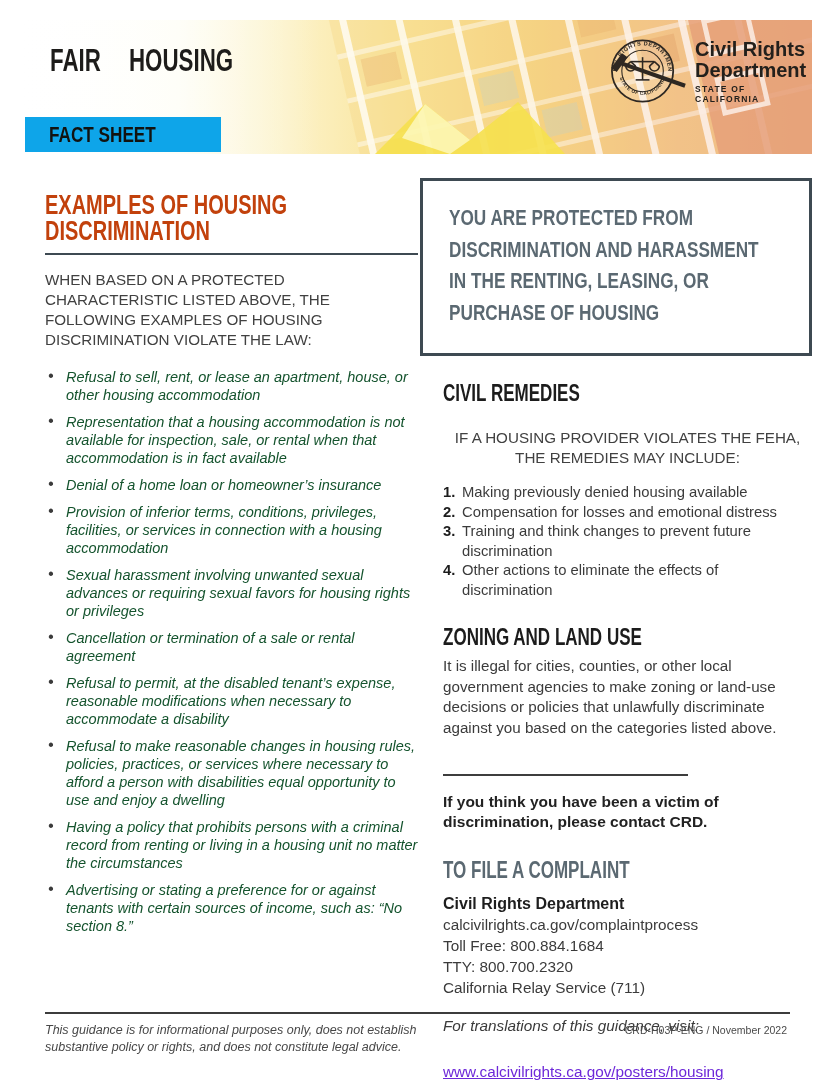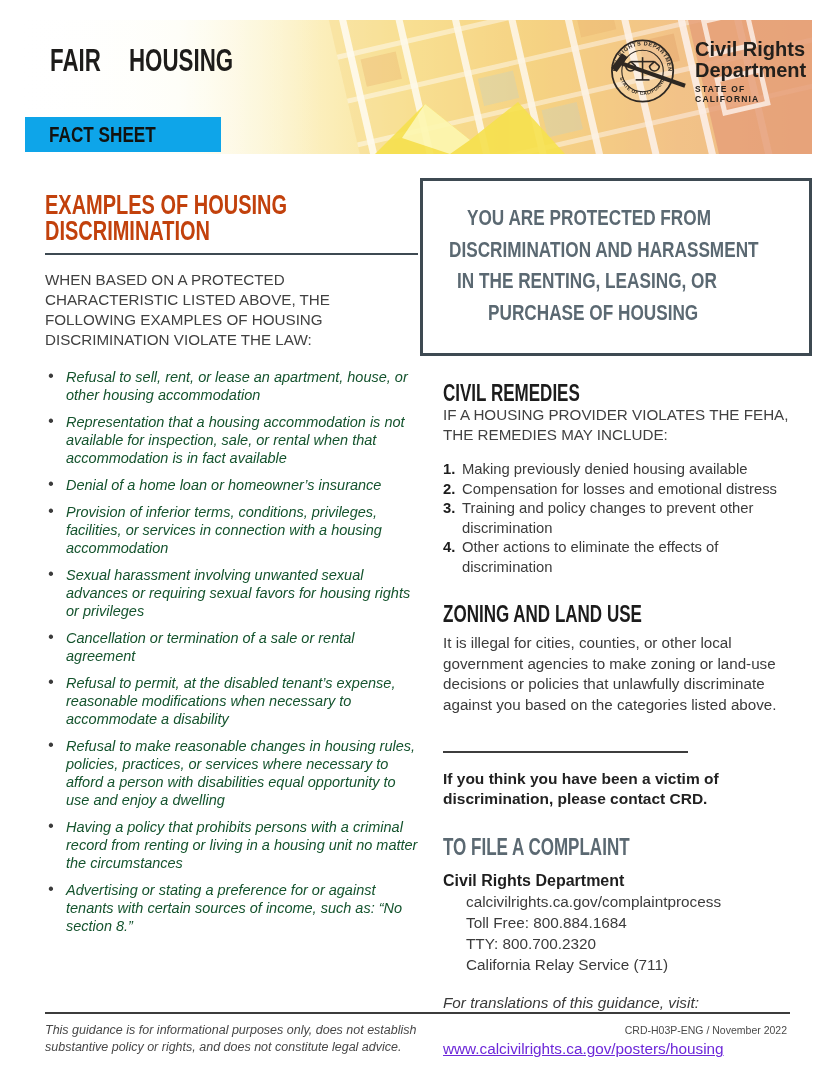--- a/index.html
+++ b/index.html
@@ -23,34 +23,34 @@
   
   .col-left{position:absolute;left:45px;top:192px;width:373px;}
   .h-slate{font-size:27px;font-weight:bold;line-height:26px;color:#c2410c;}
   .rule{border:none;border-top:2px solid #3e4a52;margin:9px 0 0 0;}
   .intro{margin-top:15px;font-size:15.2px;line-height:20px;color:#414141;}
   ul.bullets{margin:18px 0 0 0;padding:0;list-style:none;}
   ul.bullets li{position:relative;padding-left:21px;margin-bottom:9px;font-size:14.5px;line-height:18px;color:#14532d;font-style:italic;}
   ul.bullets li::before{content:"\2022";position:absolute;left:3px;top:-1px;font-size:16px;color:#3b3b3b;}
 
   .col-right{position:absolute;left:420px;top:178px;width:392px;}
-  .banner-box{border:3px solid #3e4a52;padding:22px 20px 24px 26px;text-align:center;}
+  .banner-box{border:3px solid #3e4a52;padding:22px 20px 24px 26px;}
   .banner-line{font-size:21.5px;font-weight:bold;line-height:31.5px;color:#5b6972;}
   .section{padding-left:23px;}
   .h-black{font-size:23px;font-weight:bold;line-height:24px;color:#1c1c1c;margin-top:25px;}
   .h-complaint{font-size:23px;font-weight:bold;line-height:24px;color:#5b6972;margin-top:26px;}
-  .r-intro{margin-top:0;font-size:15.2px;line-height:20px;color:#414141;}
+  .r-intro{margin-top:23px;font-size:15.2px;line-height:20px;color:#414141;text-align:center;}
   .ol{margin-top:8px;}
   .ol-item{display:flex;font-size:14.8px;line-height:19.5px;color:#3b3b3b;}
   .ol-item .num{font-weight:bold;color:#1c1c1c;width:19px;flex:0 0 19px;}
   .zoning-body{margin-top:7px;font-size:15.2px;line-height:20.5px;color:#3b3b3b;}
   .divider{border:none;border-top:2px solid #3d3d3d;width:245px;margin:36px 0 0 0;}
   .victim{margin-top:16px;font-size:15.5px;line-height:20px;font-weight:bold;color:#222222;}
   .org-bold{margin-top:11px;font-size:16px;line-height:21px;font-weight:bold;color:#1e1e1e;}
-  .contact-line{font-size:15.3px;line-height:21px;color:#3b3b3b;margin-left:23px;}
+  .contact-line{font-size:15.3px;line-height:21px;color:#3b3b3b;}
   .translate{margin-top:19px;font-size:15.3px;font-style:italic;color:#3a3a3a;}
   .site-link{display:inline-block;margin-top:13px;font-size:15.3px;color:#6d28d9;text-decoration:underline;}
 
   
   .footer-rule{position:absolute;left:45px;top:1012px;width:745px;border:none;border-top:2px solid #3c3c3c;margin:0;}
   .footer-left{position:absolute;left:45px;top:1022px;width:390px;font-size:12.5px;line-height:16.5px;
                font-style:italic;color:#474747;}
   .footer-right{position:absolute;right:45px;top:1024px;font-size:10.5px;color:#4a4a4a;}
 </style>
 </head>
@@ -200,21 +200,21 @@
         <div class="ol-item">
           <span class="num">1.</span>
           <span>Making previously denied housing available</span>
         </div>
         <div class="ol-item">
           <span class="num">2.</span>
           <span>Compensation for losses and emotional distress</span>
         </div>
         <div class="ol-item">
           <span class="num">3.</span>
-          <span>Training and policy changes to prevent other discrimination</span>
+          <span>Training and think changes to prevent future discrimination</span>
         </div>
         <div class="ol-item">
           <span class="num">4.</span>
           <span>Other actions to eliminate the effects of discrimination</span>
         </div>
       </div>
 
       <div class="h-black">
         <span class="cx sx74">ZONING AND LAND USE</span>
       </div>

